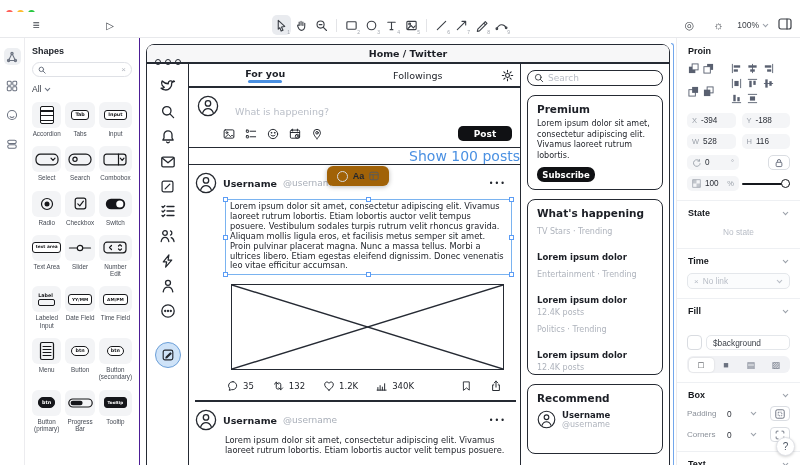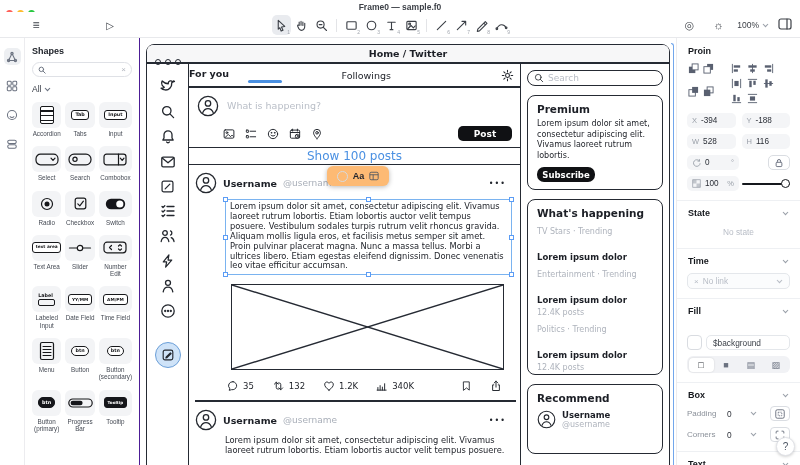--- a/index.html
+++ b/index.html
@@ -46,36 +46,36 @@
   #ftitlebar{height:18px;background:#f7f7f8;border-bottom:1.5px solid #252a33;border-radius:6px 6px 0 0;position:relative;display:flex;align-items:center;justify-content:center}
   #ftitlebar .wdot{width:6px;height:6px;border:1.2px solid #252a33;border-radius:50%;display:inline-block;margin-right:4px}
   #ftitle{font-size:9.5px;font-weight:bold}
   #urlbar{margin:4px 6px 5px 6px;height:15px;border:1.5px solid #252a33;border-radius:8px;display:flex;align-items:center;padding:0 7px;font-size:9px;font-weight:bold}
   #fbody{display:flex;border-top:1.5px solid #252a33;height:540px}
   #fnav{width:42px;border-right:1.5px solid #252a33;display:flex;flex-direction:column;align-items:center;padding-top:14px;gap:9px}
   svg.wic{stroke:#23272e;fill:none;stroke-width:1.3;stroke-linecap:round;stroke-linejoin:round}
   #composebtn{margin-top:14px;width:26px;height:26px;border-radius:50%;background:#cfe3f8;border:1.6px solid #6b9fd8;display:flex;align-items:center;justify-content:center}
   #fmain{flex:1;border-right:1.5px solid #252a33;min-width:0}
   #ftabs{height:24px;display:flex;align-items:center;border-bottom:2px solid #252a33}
-  .ftab{flex:1;text-align:left;font-size:9.5px}
+  .ftab{flex:1;text-align:center;font-size:9.5px}
   .ftab.active{font-weight:bold}
   .tab-underline{width:34px;height:3px;background:#4a90e2;border-radius:2px;margin:1px auto 0}
   #tabgear{width:26px;display:flex;justify-content:center}
   #composearea{padding:7px 8px 6px 8px;border-bottom:1.5px solid #252a33}
-  #composerow1{display:flex;align-items:flex-start;gap:8px}
+  #composerow1{display:flex;align-items:flex-end;gap:16px}
   #composeph{font-size:9.5px;color:#b9bec7;margin-top:5px}
   #composerow2{display:flex;align-items:center;margin-top:9px;padding-left:26px;gap:10px}
   #postbtn{margin-left:auto;width:54px;height:15px;background:#101114;border-radius:5px;color:#fff;font-size:9px;font-weight:bold;display:flex;align-items:center;justify-content:center}
-  #showposts{height:17px;display:flex;align-items:center;justify-content:center;font-size:12px;color:#4a90e2;border-bottom:1.2px solid #252a33}
+  #showposts{height:17px;display:flex;align-items:center;justify-content:flex-end;font-size:14px;color:#4a90e2;border-bottom:1.2px solid #252a33}
   .post{position:relative;padding:7px 4px 0 6px}
   .phead{display:flex;align-items:center}
   .puser{font-size:9.5px;font-weight:bold;margin-left:6px}
   .phandle{font-size:9px;color:#a8aeb8;margin-left:6px}
   .pmore{margin-left:auto;margin-right:10px;font-size:8px;letter-spacing:1px;color:#23272e}
-  #floattb{position:absolute;top:1px;left:138px;width:62px;height:20px;background:#fdba74;border-radius:6px;box-shadow:0 1px 5px rgba(0,0,0,.28);display:flex;align-items:center;justify-content:center;gap:5px;z-index:3}
+  #floattb{position:absolute;top:1px;left:138px;width:62px;height:20px;background:#a16207;border-radius:6px;box-shadow:0 1px 5px rgba(0,0,0,.28);display:flex;align-items:center;justify-content:center;gap:5px;z-index:3}
   #floattb .cwell{width:11px;height:11px;border:1px solid #d7dade;border-radius:50%}
   #floattb .aa{font-size:9px;font-weight:bold;color:#23272e;font-family:"Liberation Sans",sans-serif}
   #seltext{position:relative;margin:5px 4px 0 30px;border:1.2px solid #7ab3f0;padding:2px 4px 3px 4px;font-size:8.3px;line-height:9.9px}
   .hd{position:absolute;width:5px;height:5px;background:#fff;border:1.2px solid #5b9cf5}
   #imgph{margin:9px 12px 0 36px;height:86px;border:1.5px solid #252a33;position:relative}
   #imgph svg{position:absolute;inset:0;width:100%;height:100%}
   #actions{display:flex;align-items:center;margin:8px 14px 0 32px;height:16px;gap:18px}
   .act{display:flex;align-items:center;gap:4px;font-size:8.5px}
   #postsep{border-bottom:2px solid #252a33;margin-top:6px}
   .pbody{margin:5px 8px 0 30px;font-size:8.3px;line-height:9.9px}
@@ -132,21 +132,20 @@
 </style>
 </head>
 <body>
 
 <div id="app">
 
   <div id="titlebar">
     <div class="abs" style="left:6px;top:3px">
       <span class="dot" style="background:#ff5f57"></span><span class="dot" style="background:#febc2e"></span><span class="dot" style="background:#28c840"></span>
     </div>
-    <div id="wintitle">Frame0 — sample.f0</div>
   </div>
 
   <div id="toolbar">
     <div class="tbtn abs" style="left:26px;top:3px">≡</div>
     <div class="tbtn abs" style="left:100px;top:3px;font-size:10px">▷</div>
 
     <div class="abs flex" style="left:272px;top:3px;gap:1px">
       <div class="tool sel">
         <svg class="tic" width="13" height="13" viewBox="0 0 14 14">
             <path d="M3.5 1.5 10.5 8 7 8.6 8.6 12.2 6.6 13 5.2 9.4 3.5 11z"></path>

